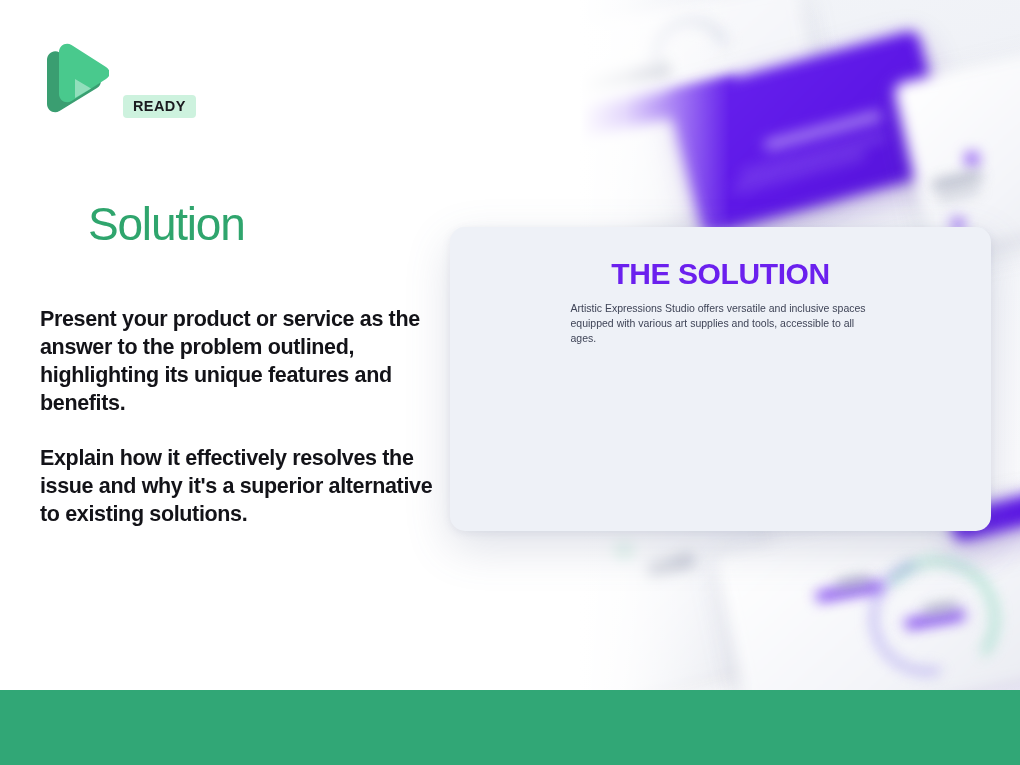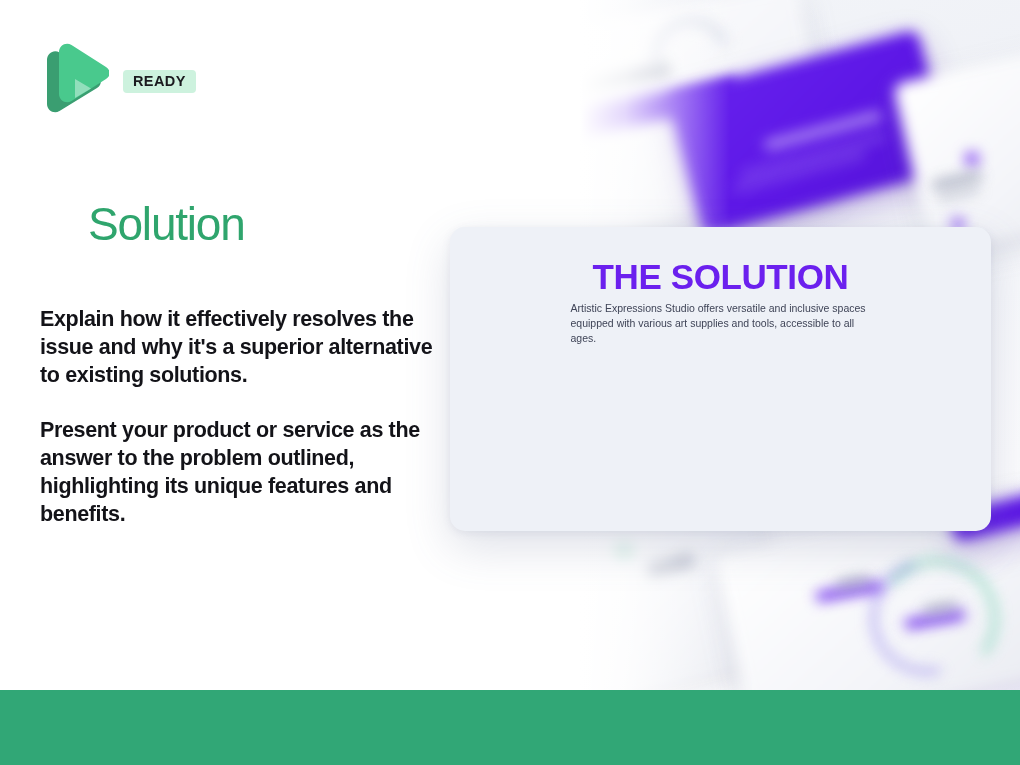--- a/index.html
+++ b/index.html
@@ -53,21 +53,21 @@
     border-left-color:transparent; border-bottom-color:transparent;
   }
   .mock.ring-grey {
     border-radius:50%; border:6px solid rgba(205,210,226,.9);
     border-right-color:transparent; border-bottom-color:transparent;
   }
   .mock.dot-purple { background:#7b3bf2; border-radius:50%; }
   .mock.dot-green { background:#55c79b; border-radius:50%; }
 
   
-  .logo-block { position:absolute; left:41px; top:40px; display:flex; align-items:center; gap:14px; }
+  .logo-block { position:absolute; left:41px; top:40px; display:flex; align-items:flex-end; gap:14px; }
   .logo-mark { width:68px; height:78px; flex:none; }
   .logo-text { padding-top:4px; }
   .badge-ready {
     display:inline-block;
     background:#cdf2de;
     color:#1b1b1f;
     font-size:14.5px;
     font-weight:700;
     letter-spacing:.4px;
     padding:3px 10px 4px;
@@ -99,21 +99,21 @@
   .sol-card {
     position:absolute; left:450px; top:227px; width:541px; height:304px;
     background:#eef1f7;
     border-radius:15px;
     box-shadow:0 16px 46px rgba(90,100,140,.20), 0 2px 8px rgba(90,100,140,.10);
     overflow:hidden;
   }
   .sol-title {
     position:absolute; left:0; right:0; top:30px;
     text-align:center;
-    font-size:35px; font-weight:800; letter-spacing:-.4px;
+    font-size:30px; font-weight:800; letter-spacing:-.4px;
     color:#6b20ee;
   }
   .sol-sub {
     position:absolute; left:50%; transform:translateX(-50%); top:74px;
     width:300px; 
     font-size:10.5px; line-height:15px; font-weight:400; color:#3f4457;
   }
 
   
   .connectors { position:absolute; left:0; top:0; width:541px; height:304px; }
@@ -169,22 +169,22 @@
       <path d="M34 39 L50 48.5 L34 58 Z" fill="#9fe3c4" opacity=".85"></path>
     </svg>
     <div class="logo-text">
       <span class="badge-ready">READY</span>
     </div>
   </div>
 
   <div class="heading">Solution</div>
 
   <div class="body-copy">
+    <p>Present your product or service as the answer to the problem outlined, highlighting its unique features and benefits.</p>
     <p>Explain how it effectively resolves the issue and why it's a superior alternative to existing solutions.</p>
-    <p>Present your product or service as the answer to the problem outlined, highlighting its unique features and benefits.</p>
   </div>
 
   <div class="sol-card">
 
     <div class="sol-title">THE SOLUTION</div>
     <div class="sol-sub">Artistic Expressions Studio offers versatile and inclusive spaces equipped with various art supplies and tools, accessible to all ages.</div>
 
     <svg class="connectors" viewBox="0 0 541 304">
       <path d="M150 430 C200 455 250 468 300 468" transform="translate(0,-60)" fill="none" stroke="#ffffff" stroke-width="3" opacity=".9"></path>
       <path d="M150 430 C200 455 250 468 300 468" transform="translate(0,-64)" fill="none" stroke="#dde1ea" stroke-width="2" opacity=".75"></path>

